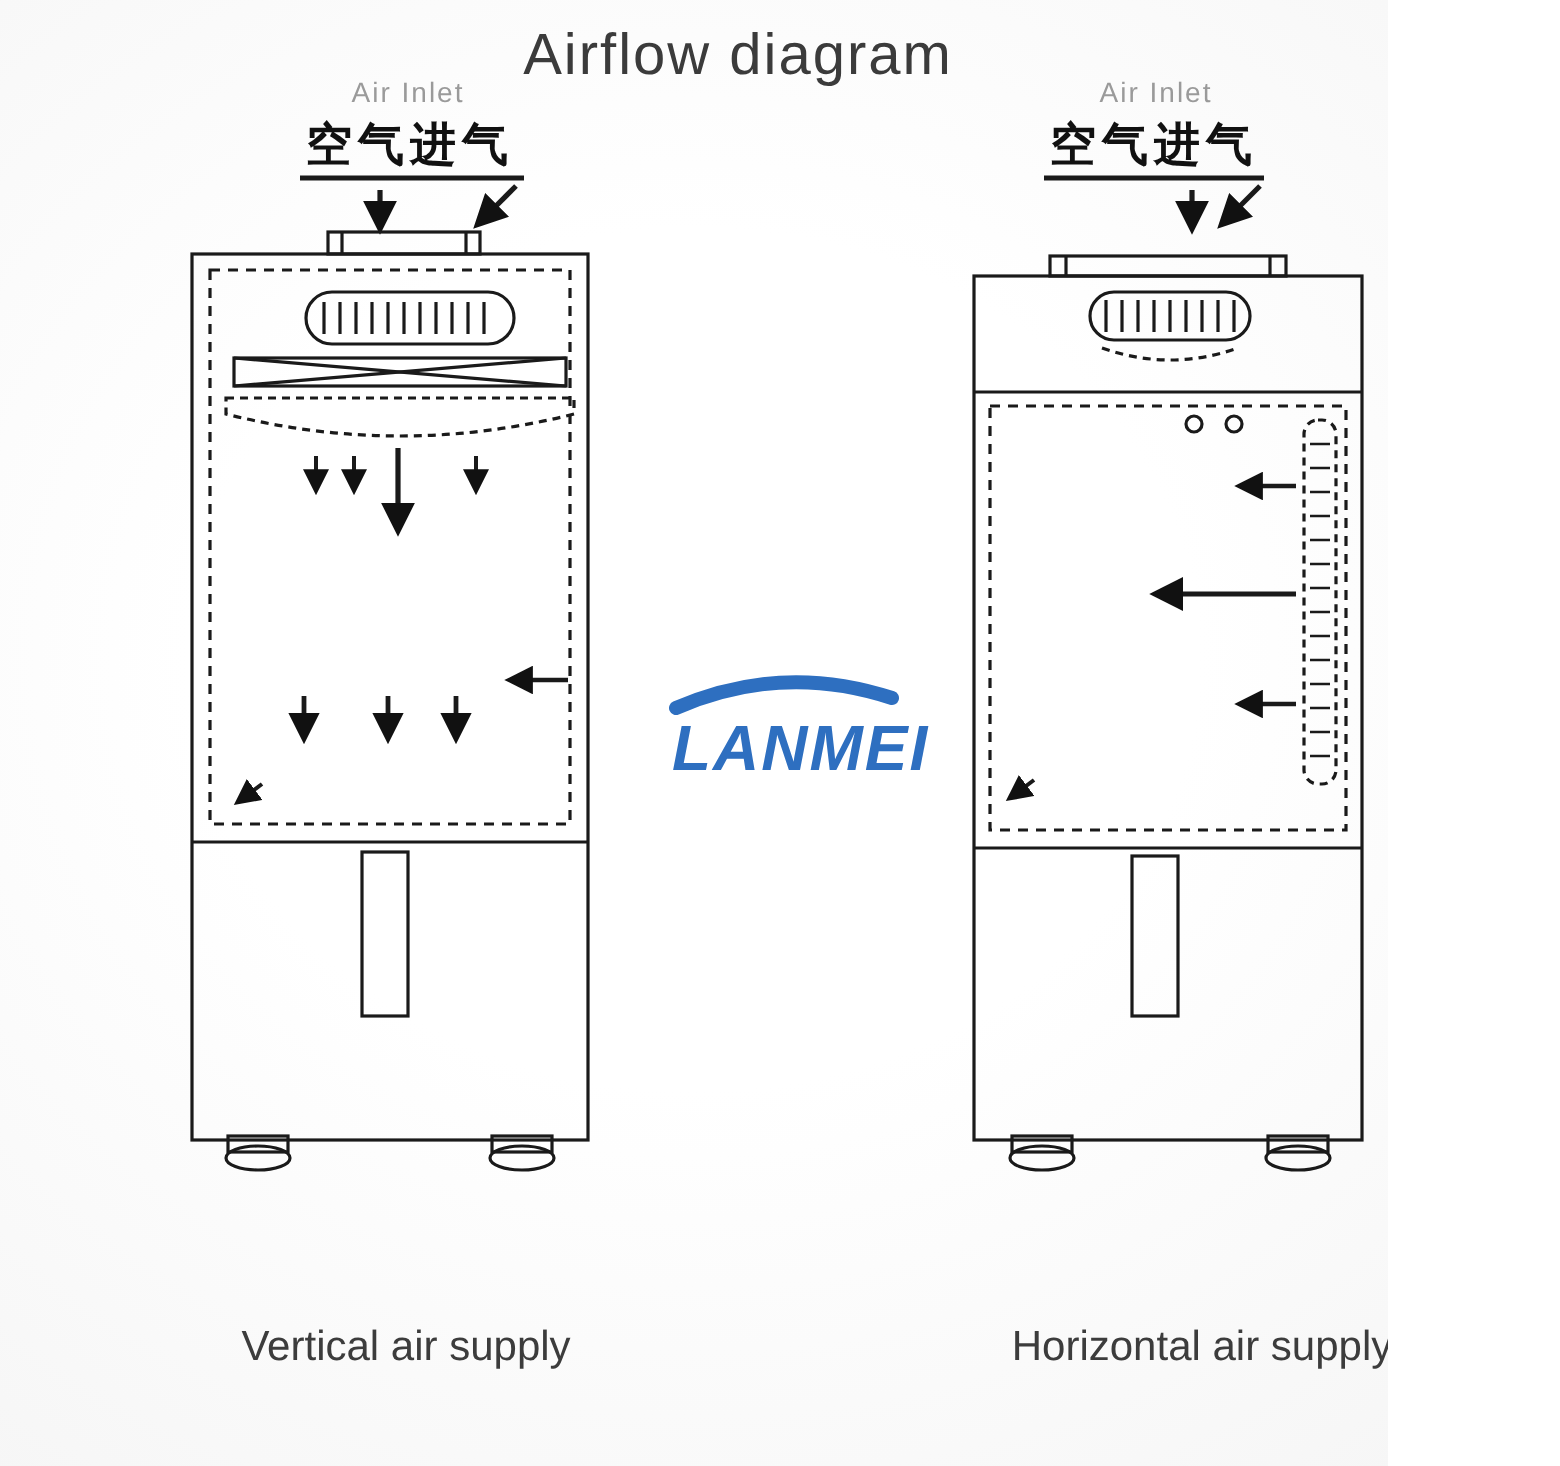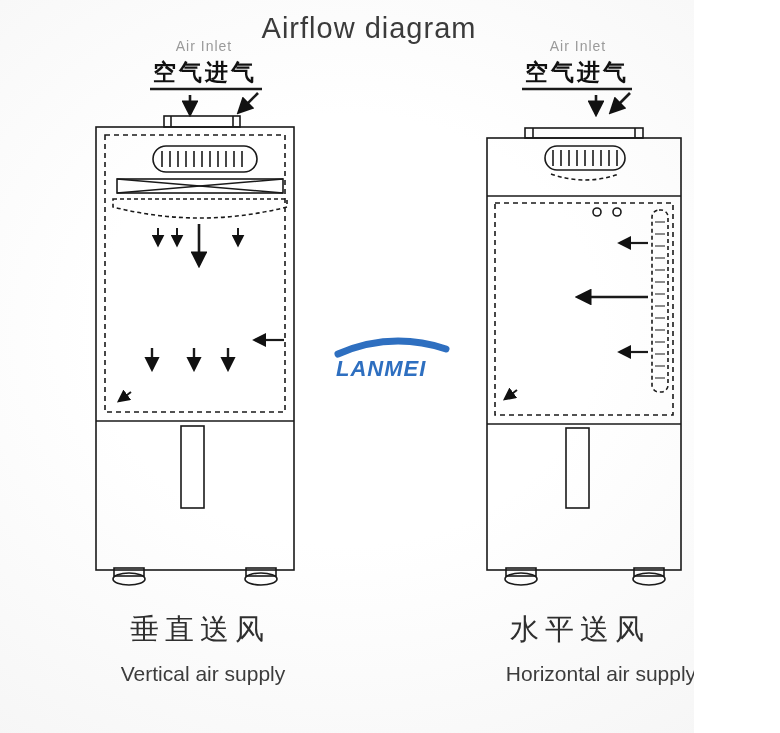--- a/index.html
+++ b/index.html
@@ -27,21 +27,21 @@
   .caption-cn{
     top:610px;
     font-size:29px;color:#2f2f2f;letter-spacing:6px;
   }
   .caption-en{
     top:662px;
     font-size:21px;color:#3c3c3c;
   }
   .logo-text{
     top:356px;left:336px;
-    font-size:22px;font-weight:bold;font-style:italic;
+    font-size:32px;font-weight:bold;font-style:italic;
     color:#2e6fc0;letter-spacing:1px;
   }
   svg.art{position:absolute;inset:0;}
 </style>
 </head>
 <body>
 
 <div class="page">
 
   <svg class="art" width="780" height="733" viewBox="0 0 780 733" fill="none" stroke="#1a1a1a" stroke-width="1.6">
@@ -154,19 +154,17 @@
   <div class="abs ctr title">Airflow diagram</div>
 
   <div class="abs ctr air-inlet-en" style="left:204px;">Air Inlet</div>
   <div class="abs ctr air-inlet-cn" style="left:205px;">空气进气</div>
 
   <div class="abs ctr air-inlet-en" style="left:578px;">Air Inlet</div>
   <div class="abs ctr air-inlet-cn" style="left:577px;">空气进气</div>
 
   <div class="abs logo-text">LANMEI</div>
 
-  <div class="abs ctr caption-cn" style="left:200px;">垂直送风</div>
   <div class="abs ctr caption-en" style="left:203px;text-align:center;">Vertical air supply</div>
 
-  <div class="abs ctr caption-cn" style="left:580px;">水平送风</div>
   <div class="abs ctr caption-en" style="left:601px;">Horizontal air supply</div>
 
 </div>
 
 </body></html>

